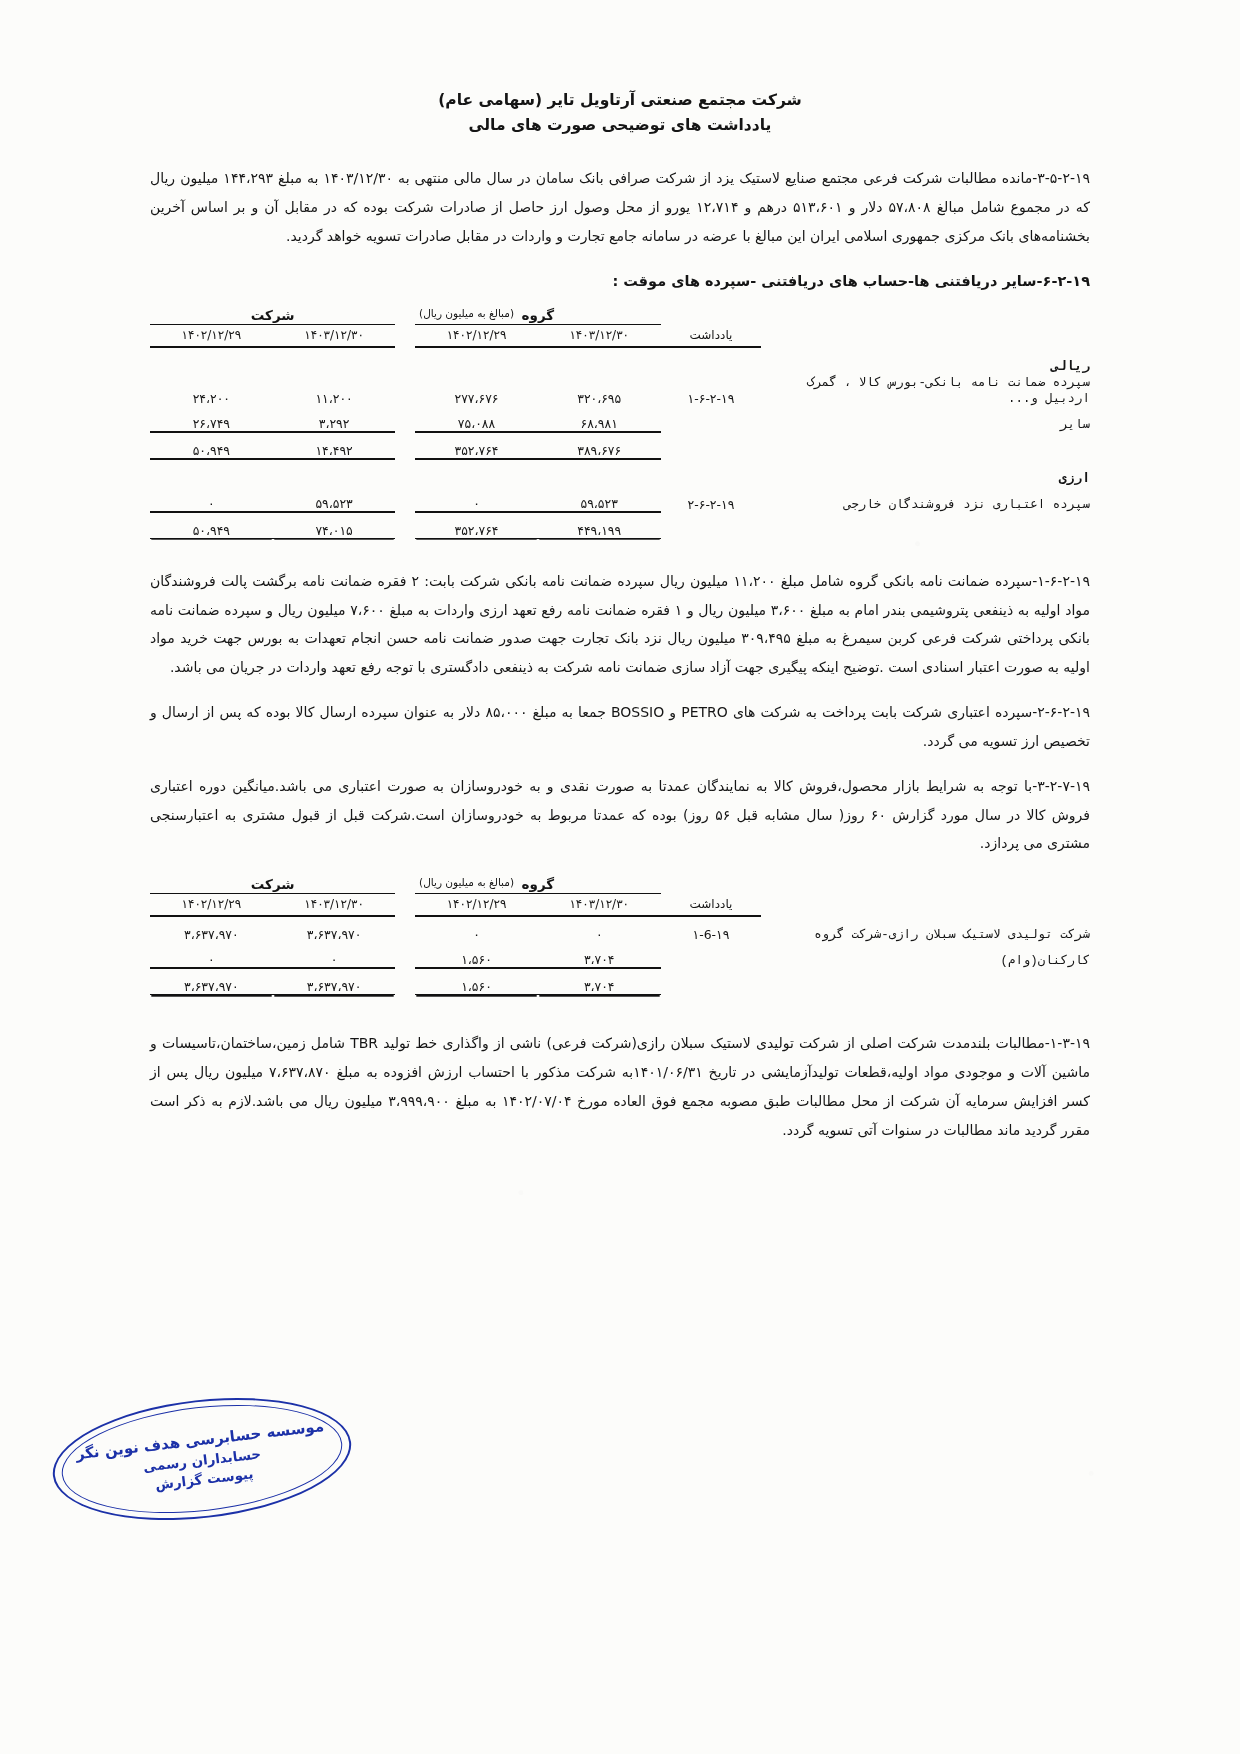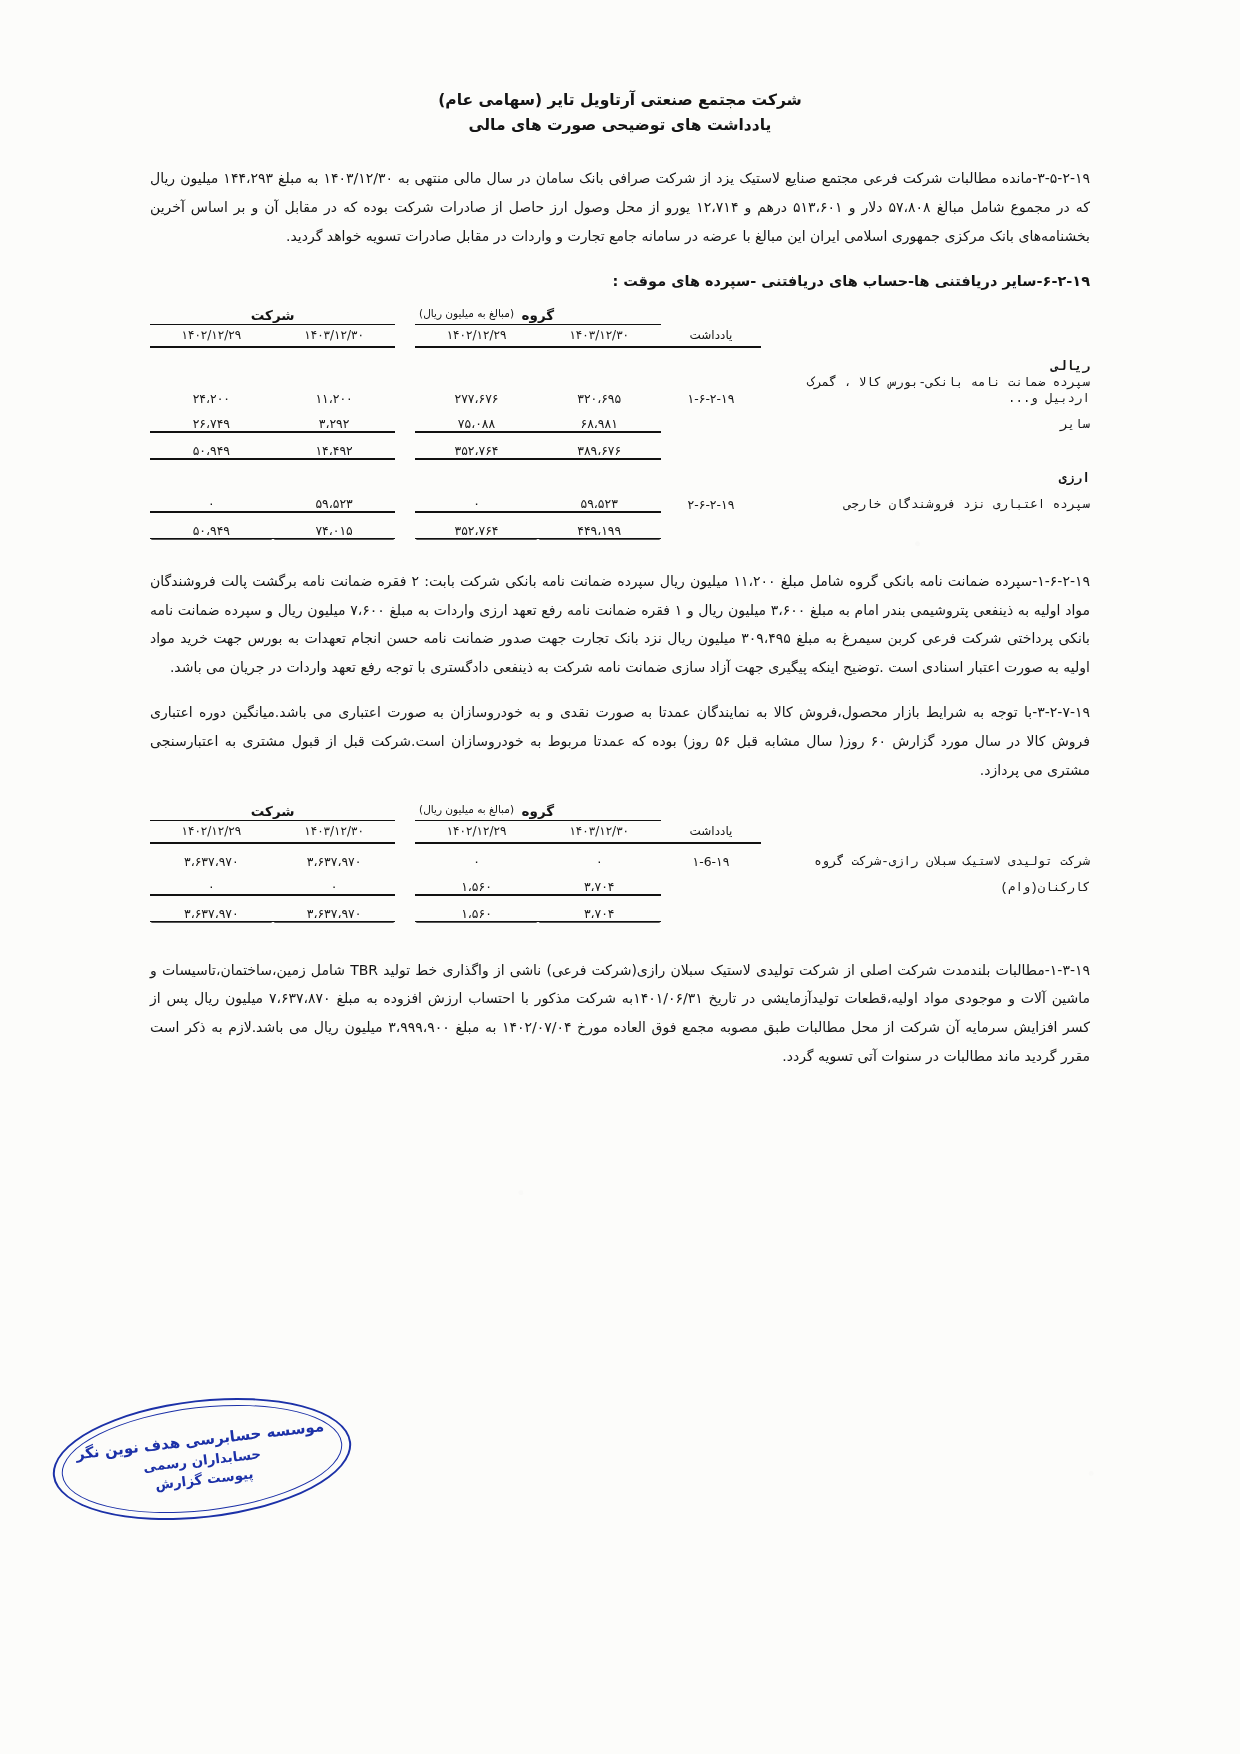--- a/index.html
+++ b/index.html
@@ -261,20 +261,21 @@
             <td style="text-align:center" class="dbl">۳۵۲،۷۶۴</td>
             <td></td>
             <td style="text-align:center" class="dbl">۷۴،۰۱۵</td>
             <td style="text-align:center" class="dbl">۵۰،۹۴۹</td>
           </tr>
         </tbody>
       </table>
     </div>
 
     <p class="para" style="margin-top:28px">۱-۶-۲-۱۹-سپرده ضمانت نامه بانکی گروه شامل مبلغ ۱۱،۲۰۰ میلیون ریال سپرده ضمانت نامه بانکی شرکت بابت: ۲ فقره ضمانت نامه برگشت پالت فروشندگان مواد اولیه به ذینفعی پتروشیمی بندر امام به مبلغ ۳،۶۰۰ میلیون ریال و ۱ فقره ضمانت نامه رفع تعهد ارزی واردات به مبلغ ۷،۶۰۰ میلیون ریال و سپرده ضمانت نامه بانکی پرداختی شرکت فرعی کربن سیمرغ به مبلغ ۳۰۹،۴۹۵ میلیون ریال نزد بانک تجارت جهت صدور ضمانت نامه حسن انجام تعهدات به بورس جهت خرید مواد اولیه به صورت اعتبار اسنادی است .توضیح اینکه پیگیری جهت آزاد سازی ضمانت نامه شرکت به ذینفعی دادگستری با توجه رفع تعهد واردات در جریان می باشد.</p>
+    <p class="para" style="margin-top:16px">۲-۶-۲-۱۹-سپرده اعتباری شرکت بابت پرداخت به شرکت های PETRO و BOSSIO جمعا به مبلغ ۸۵،۰۰۰ دلار به عنوان سپرده ارسال کالا بوده که پس از ارسال و تخصیص ارز تسویه می گردد.</p>
     <p class="para" style="margin-top:16px">۳-۲-۷-۱۹-با توجه به شرایط بازار محصول،فروش کالا به نمایندگان عمدتا به صورت نقدی و به خودروسازان به صورت اعتباری می باشد.میانگین دوره اعتباری فروش کالا در سال مورد گزارش ۶۰ روز( سال مشابه قبل ۵۶ روز) بوده که عمدتا مربوط به خودروسازان است.شرکت قبل از قبول مشتری به اعتبارسنجی مشتری می پردازد.</p>
 
 
     <div class="tbl-wrap">
       <div class="units">(مبالغ به میلیون ریال)</div>
 
       <table class="fin">
         <colgroup>
           <col class="c-label">
             <col class="c-note">

